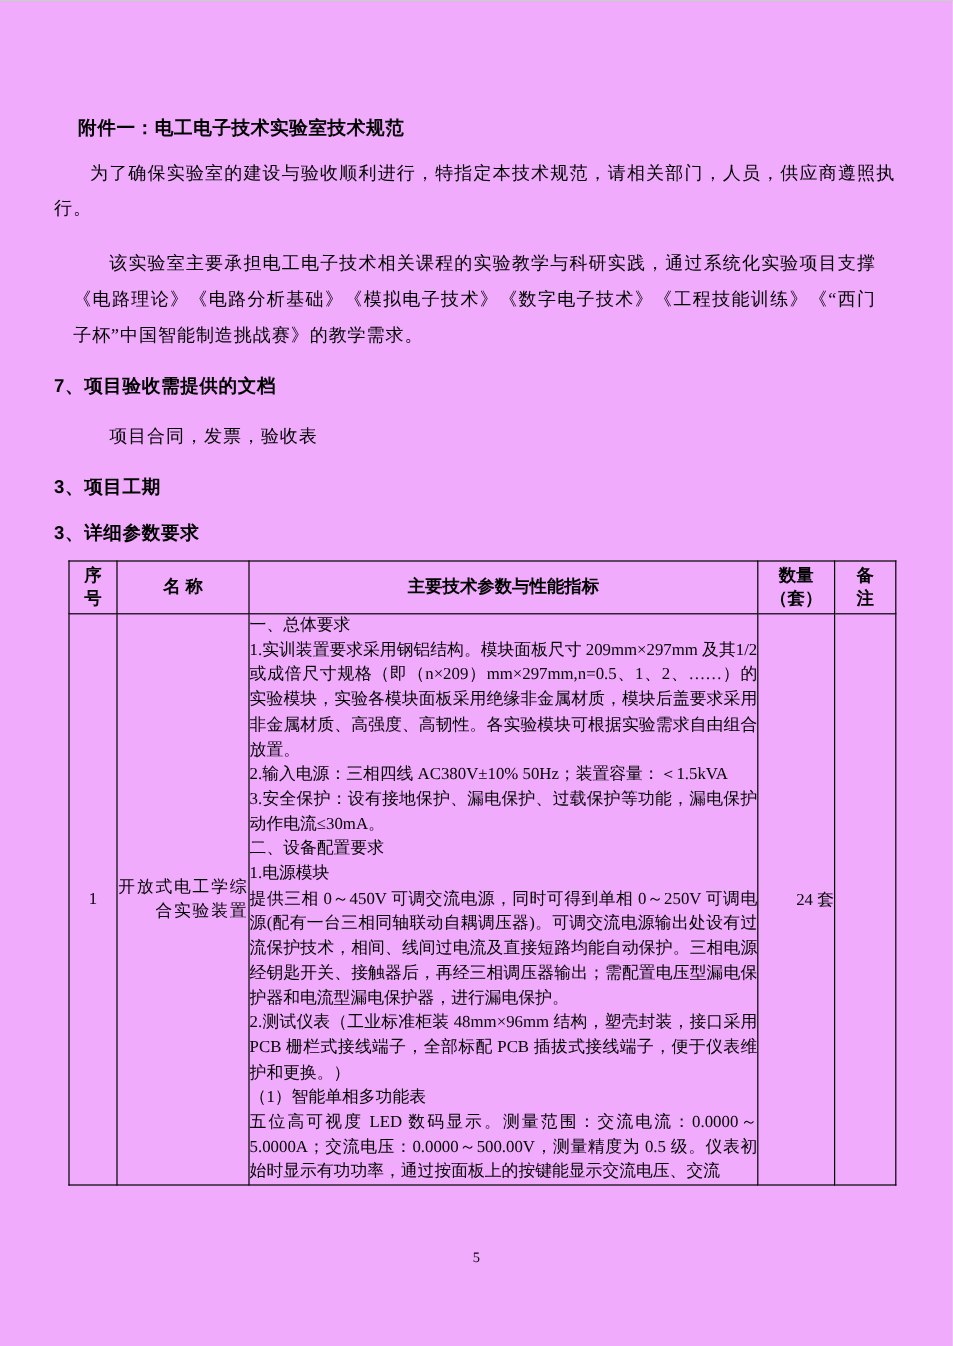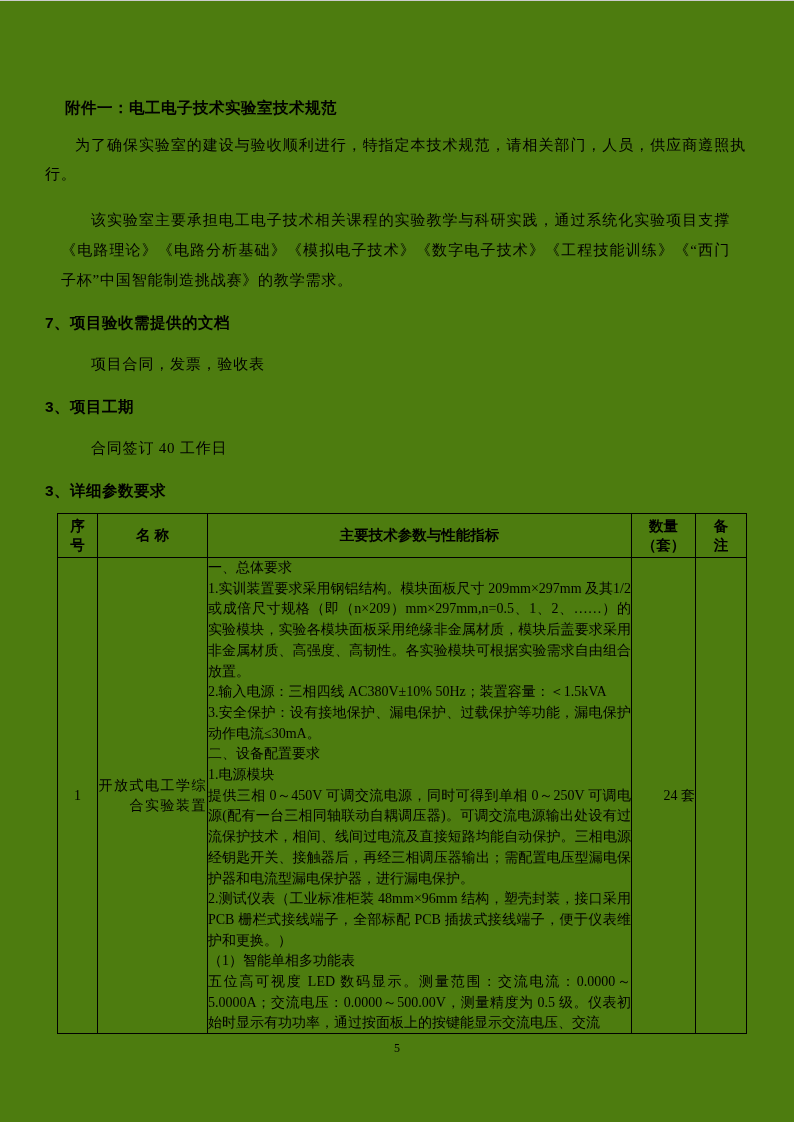--- a/index.html
+++ b/index.html
@@ -2,21 +2,21 @@
 <html><head>
 <meta charset="utf-8">
 <style>
   * { box-sizing: border-box; }
   html, body { margin: 0; padding: 0; background: #e8e8e8; }
   .page {
     position: relative;
     width: 794px;
     height: 1122px;
     margin: 0 auto;
-    background: #4d7c0f;
+    background: #f0abfc;
     color: #000000;
     font-family: "Liberation Serif", "DejaVu Serif", serif;
     overflow: hidden;
     border-top: 1px solid #cccccc;
   }
   .content {
     position: absolute;
     left: 45px;
     top: 96px;
     width: 701px;
@@ -122,21 +122,20 @@
     <div class="doc-title">附件一：电工电子技术实验室技术规范</div>
 
     <p class="para">为了确保实验室的建设与验收顺利进行，特指定本技术规范，请相关部门，人员，供应商遵照执行。</p>
 
     <p class="section-body">该实验室主要承担电工电子技术相关课程的实验教学与科研实践，通过系统化实验项目支撑《电路理论》《电路分析基础》《模拟电子技术》《数字电子技术》《工程技能训练》《“西门子杯”中国智能制造挑战赛》的教学需求。</p>
 
     <div class="section-heading">7、项目验收需提供的文档</div>
     <p class="section-body">项目合同，发票，验收表</p>
 
     <div class="section-heading">3、项目工期</div>
-    <p class="section-body">合同签订 40 工作日</p>
 
     <div class="section-heading">3、详细参数要求</div>
 
     <table class="spec-table">
       <colgroup>
         <col style="width:40px">
         <col style="width:110px">
         <col style="width:424px">
         <col style="width:64px">
         <col style="width:51px">

